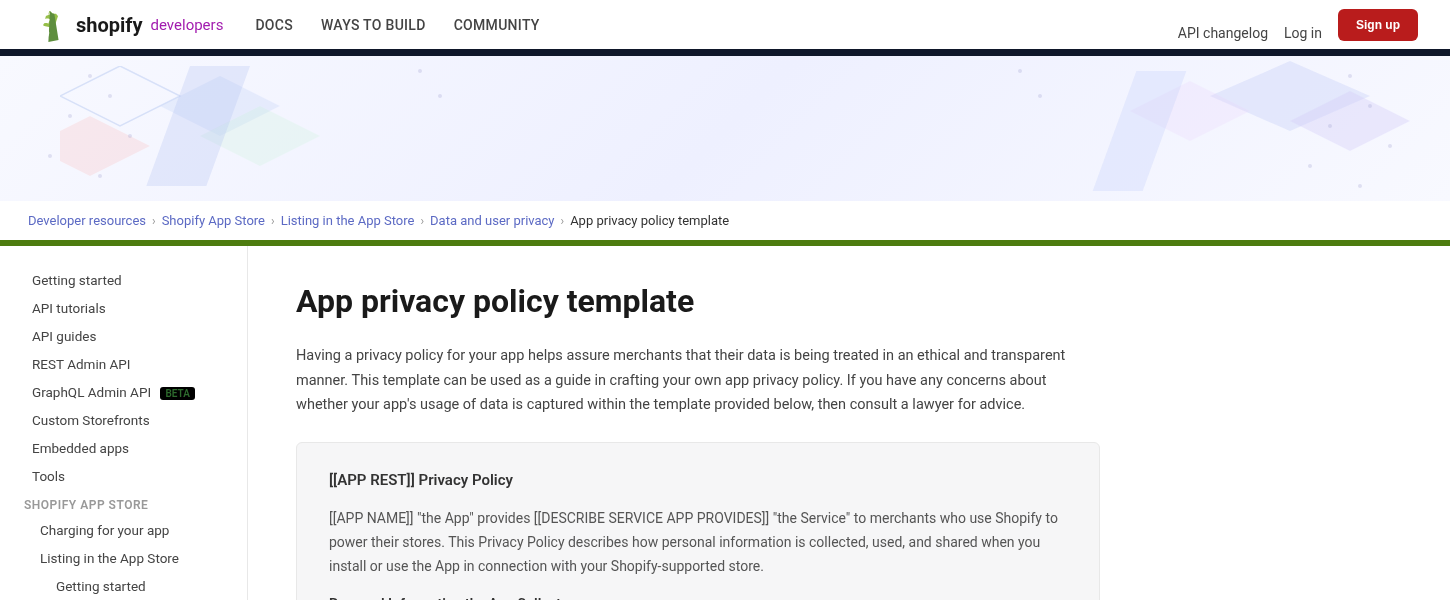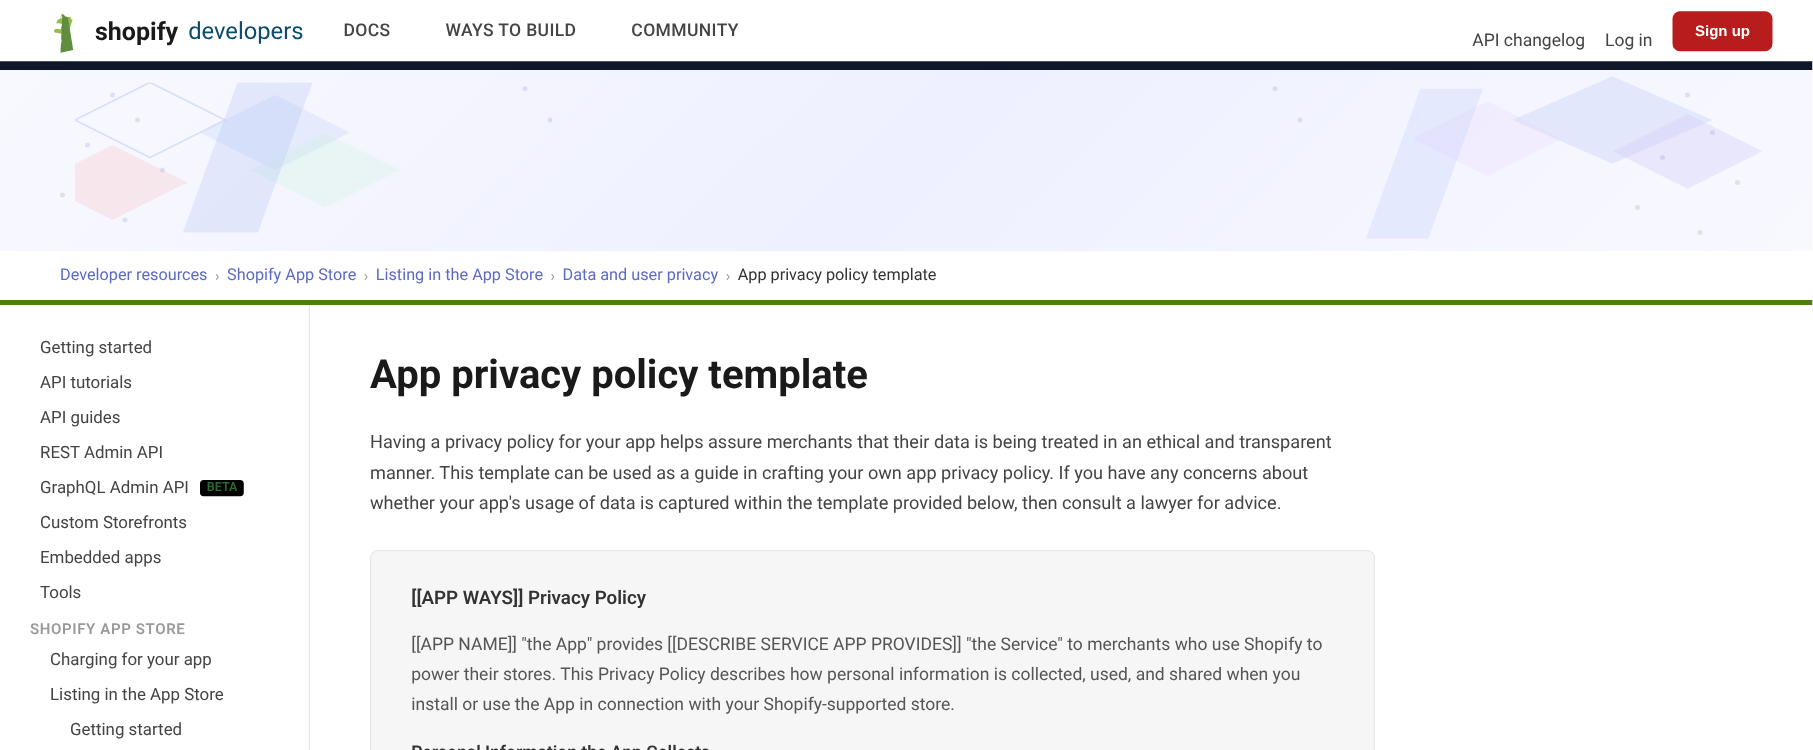--- a/index.html
+++ b/index.html
@@ -5,21 +5,21 @@
     * { margin: 0; padding: 0; box-sizing: border-box; }
     body { font-family: -apple-system, BlinkMacSystemFont, 'Segoe UI', Roboto, sans-serif; font-size: 14px; color: #333; background: #fff; width: 1450px; overflow-x: hidden; }
 
     
     .navbar {
       display: flex; align-items: center; padding: 0 32px; height: 56px;
       border-bottom: 7px solid #0f172a; background: #fff; position: relative; z-index: 10;
     }
     .navbar-logo { display: flex; align-items: center; gap: 8px; margin-right: 32px; }
     .logo-icon { width: 36px; height: 36px; }
-    .navbar-nav { display: flex; align-items: center; gap: 44px; }
+    .navbar-nav { display: flex; align-items: center; gap: 28px; }
     .navbar-nav a { text-decoration: none; color: #444; font-size: 14px; font-weight: 500; letter-spacing: 0.3px; }
     .navbar-actions { margin-left: auto; display: flex; align-items: flex-end; gap: 16px; }
     .navbar-actions a { text-decoration: none; color: #444; font-size: 14px; }
     .btn-signup {
       background: #b91c1c; color: #fff; border: none; padding: 9px 18px;
       border-radius: 6px; font-size: 12px; font-weight: 700; cursor: pointer;
     }
 
     
     .hero {
@@ -41,24 +41,24 @@
       padding: 10px 16px; width: 560px;
       box-shadow: 0 1px 4px rgba(0,0,0,0.08);
     }
     .search-box input {
       border: none; outline: none; flex: 1; font-size: 15px; color: #666;
     }
     .search-icon { color: #999; font-size: 16px; cursor: pointer; }
 
     
     .breadcrumb {
-      padding: 12px 48px;
+      padding: 12px 28px;
       display: flex; align-items: center; gap: 6px;
       font-size: 13px; color: #666;
-      border-bottom: 4px solid #4d7c0f;
+      border-bottom: 6px solid #4d7c0f;
     }
     .breadcrumb a { color: #5c6ac4; text-decoration: none; }
     .breadcrumb-sep { color: #999; font-size: 12px; }
     .breadcrumb-current { color: #333; }
 
     
     .main-layout { display: flex; }
 
     
     .sidebar {
@@ -105,21 +105,21 @@
 <body>
 
 <nav class="navbar">
   <div class="navbar-logo">
     <svg class="logo-icon" viewBox="0 0 40 40" fill="none" xmlns="http://www.w3.org/2000/svg">
       <path d="M27.5 8.5c-.1-.7-.7-1.1-1.2-1.1-.5 0-3.5-.3-3.5-.3s-2.3-2.2-2.6-2.5c-.3-.3-.8-.2-1 0l-1.4 4.3S15.8 10 15.5 10c-.1.3-3.5 10.8-3.5 10.8l12.5 2.4 4.5-13.4c-.2-.2-.9-.3-1-.3zM21 8.1l-2 .6.5-1.6c.5.2.9.6 1.5 1zM19.5 6c.1 0 .3.1.5.2l-.7 2.1-1.5.5 1.7-2.8zM14 30l5 1.5 2.7-.7L14 30z" fill="#96BF48"></path>
       <path d="M26.3 7.4c-.5 0-3.5-.3-3.5-.3s-2.3-2.2-2.6-2.5c-.1-.1-.2-.1-.3-.1l-1.7 34.5 11.3-2.4-4.5-28.1c0-.6-.6-1.1-.7-1.1z" fill="#5E8E3E"></path>
       <path d="M19.5 14.5l-1.3 4s-1.5-.8-3.2-.7c-2.5.2-2.5 1.7-2.5 2.1.1 2.3 6.3 2.8 6.6 8.2.3 4.2-2.2 7.1-5.8 7.3-4.3.3-6.5-2.3-6.5-2.3l.9-3.8s2.3 1.7 4.1 1.6c1.2-.1 1.6-1 1.6-1.7-.2-3-5.2-2.8-5.5-7.7-.2-4.1 2.4-8.3 8.4-8.7 2.3-.1 3.2.7 3.2.7z" fill="#fff"></path>
     </svg>
     <span style="font-size:20px;font-weight:700;color:#1a1a1a;">shopify</span>
-    <span style="font-size:19px;color:#0c4a6e;font-weight:400;">developers</span>
+    <span style="font-size:15px;color:#a21caf;font-weight:400;">developers</span>
   </div>
   <div class="navbar-nav">
     <a href="#">DOCS</a>
     <a href="#">WAYS TO BUILD</a>
     <a href="#">COMMUNITY</a>
   </div>
   <div class="navbar-actions">
     <a href="#">API changelog</a>
     <a href="#">Log in</a>
     <button class="btn-signup">Sign up</button>
@@ -202,19 +202,19 @@
     <a class="sidebar-item sidebar-subsection" href="#">Listing in the App Store</a>
     <a class="sidebar-item sidebar-subsubsection" href="#">Getting started</a>
     <a class="sidebar-item sidebar-subsubsection" href="#" style="line-height:1.4;padding-top:4px;padding-bottom:4px;">Requirements and suc-cess criteria</a>
 
   </nav>
 
   <main class="content">
     <h1 class="content-title">App privacy policy template</h1>
     <p class="content-intro">Having a privacy policy for your app helps assure merchants that their data is being treated in an ethical and transparent manner. This template can be used as a guide in crafting your own app privacy policy. If you have any concerns about whether your app's usage of data is captured within the template provided below, then consult a lawyer for advice.</p>
     <div class="policy-box">
-      <div class="policy-heading">[[APP WAYS]] Privacy Policy</div>
+      <div class="policy-heading">[[APP REST]] Privacy Policy</div>
       <p class="policy-body">[[APP NAME]] "the App" provides [[DESCRIBE SERVICE APP PROVIDES]] "the Service" to merchants who use Shopify to power their stores. This Privacy Policy describes how personal information is collected, used, and shared when you install or use the App in connection with your Shopify-supported store.</p>
       <div class="policy-section-title">Personal Information the App Collects</div>
     </div>
   </main>
 
 </div>
 
 </body></html>

